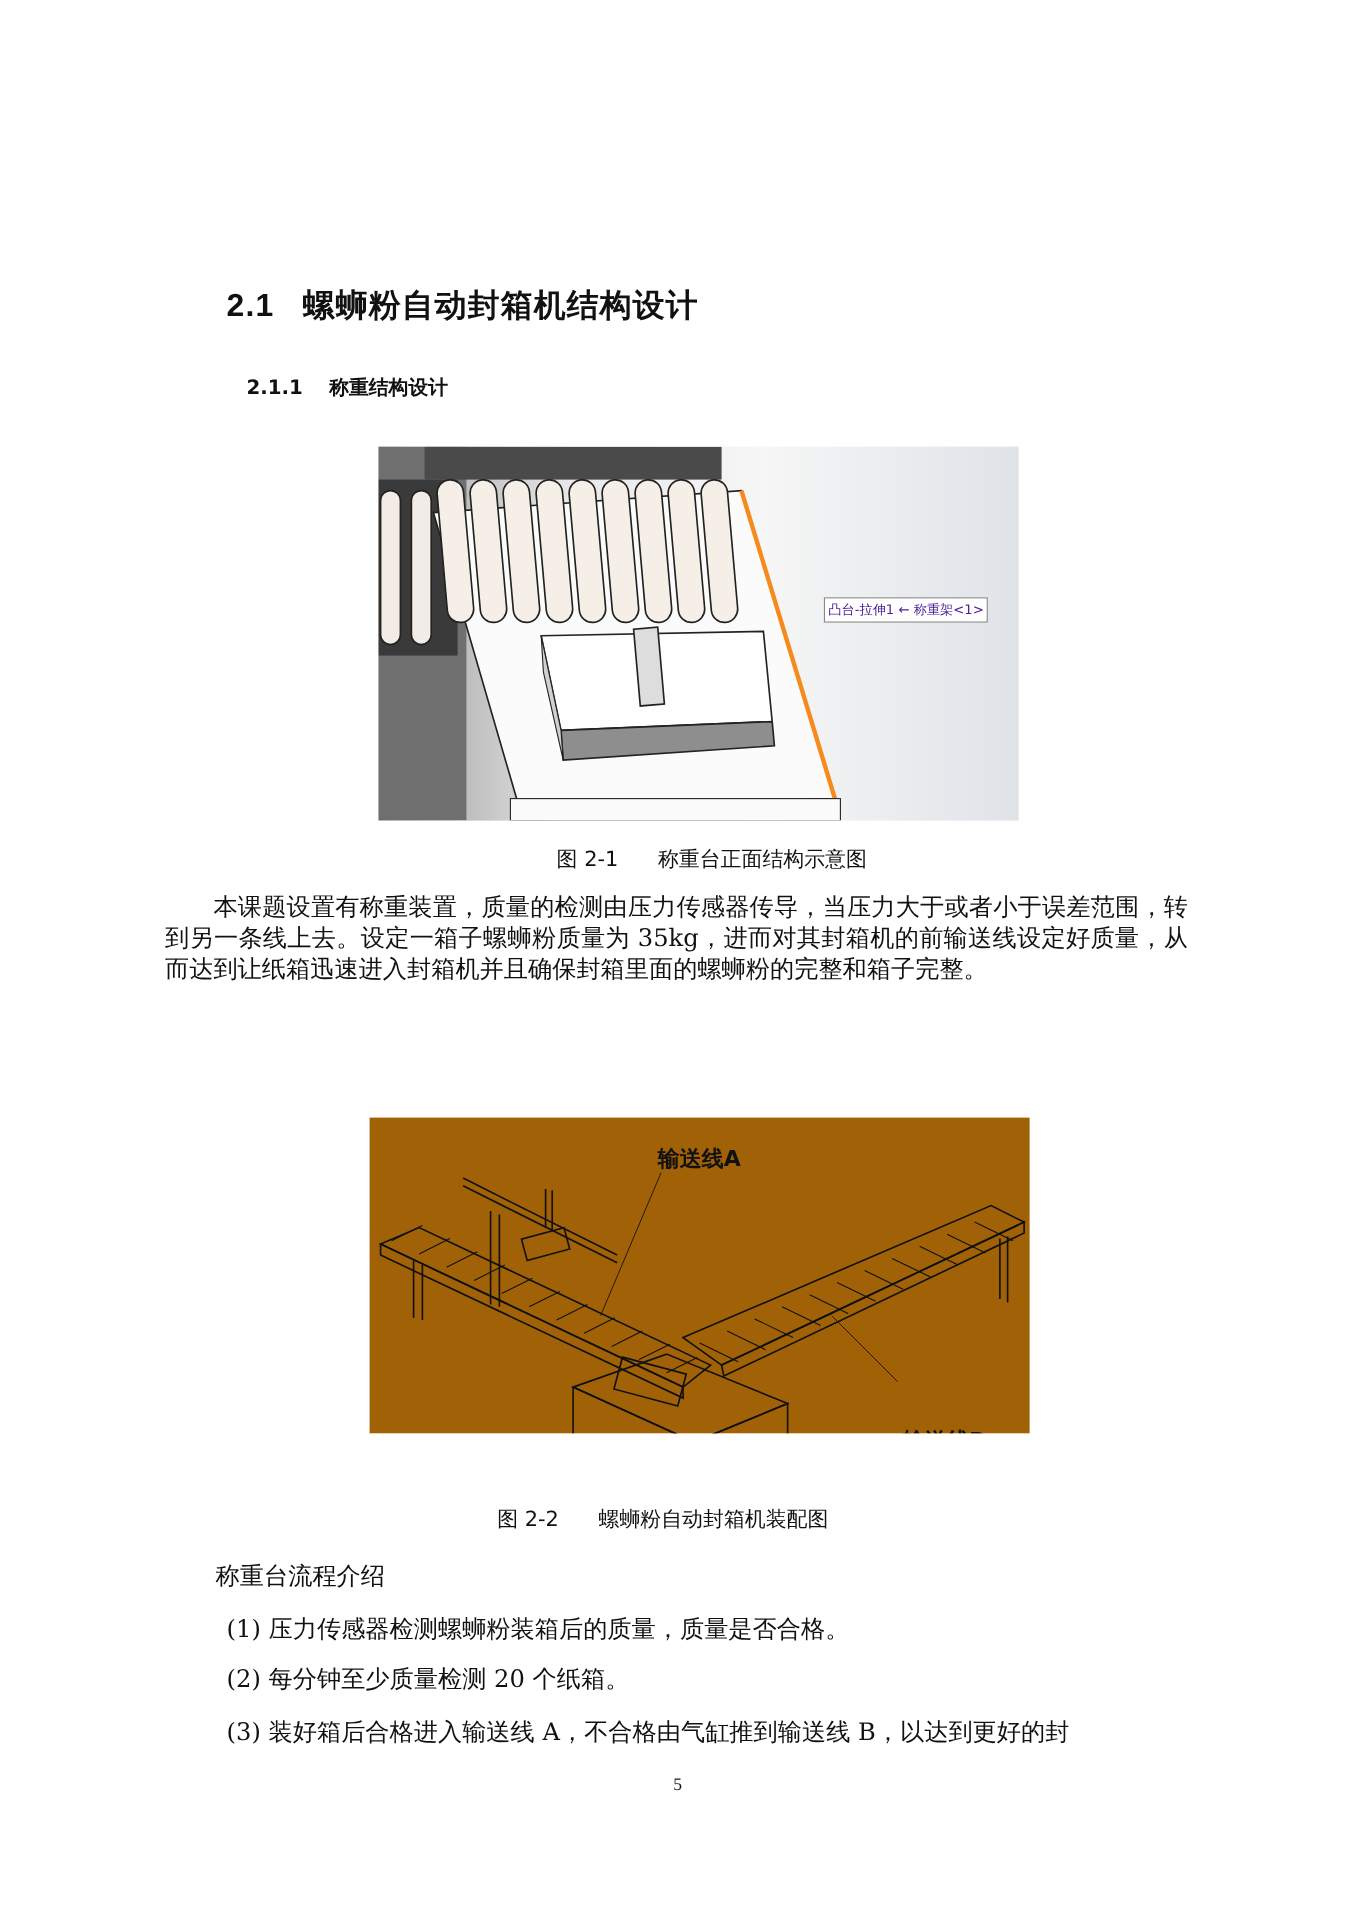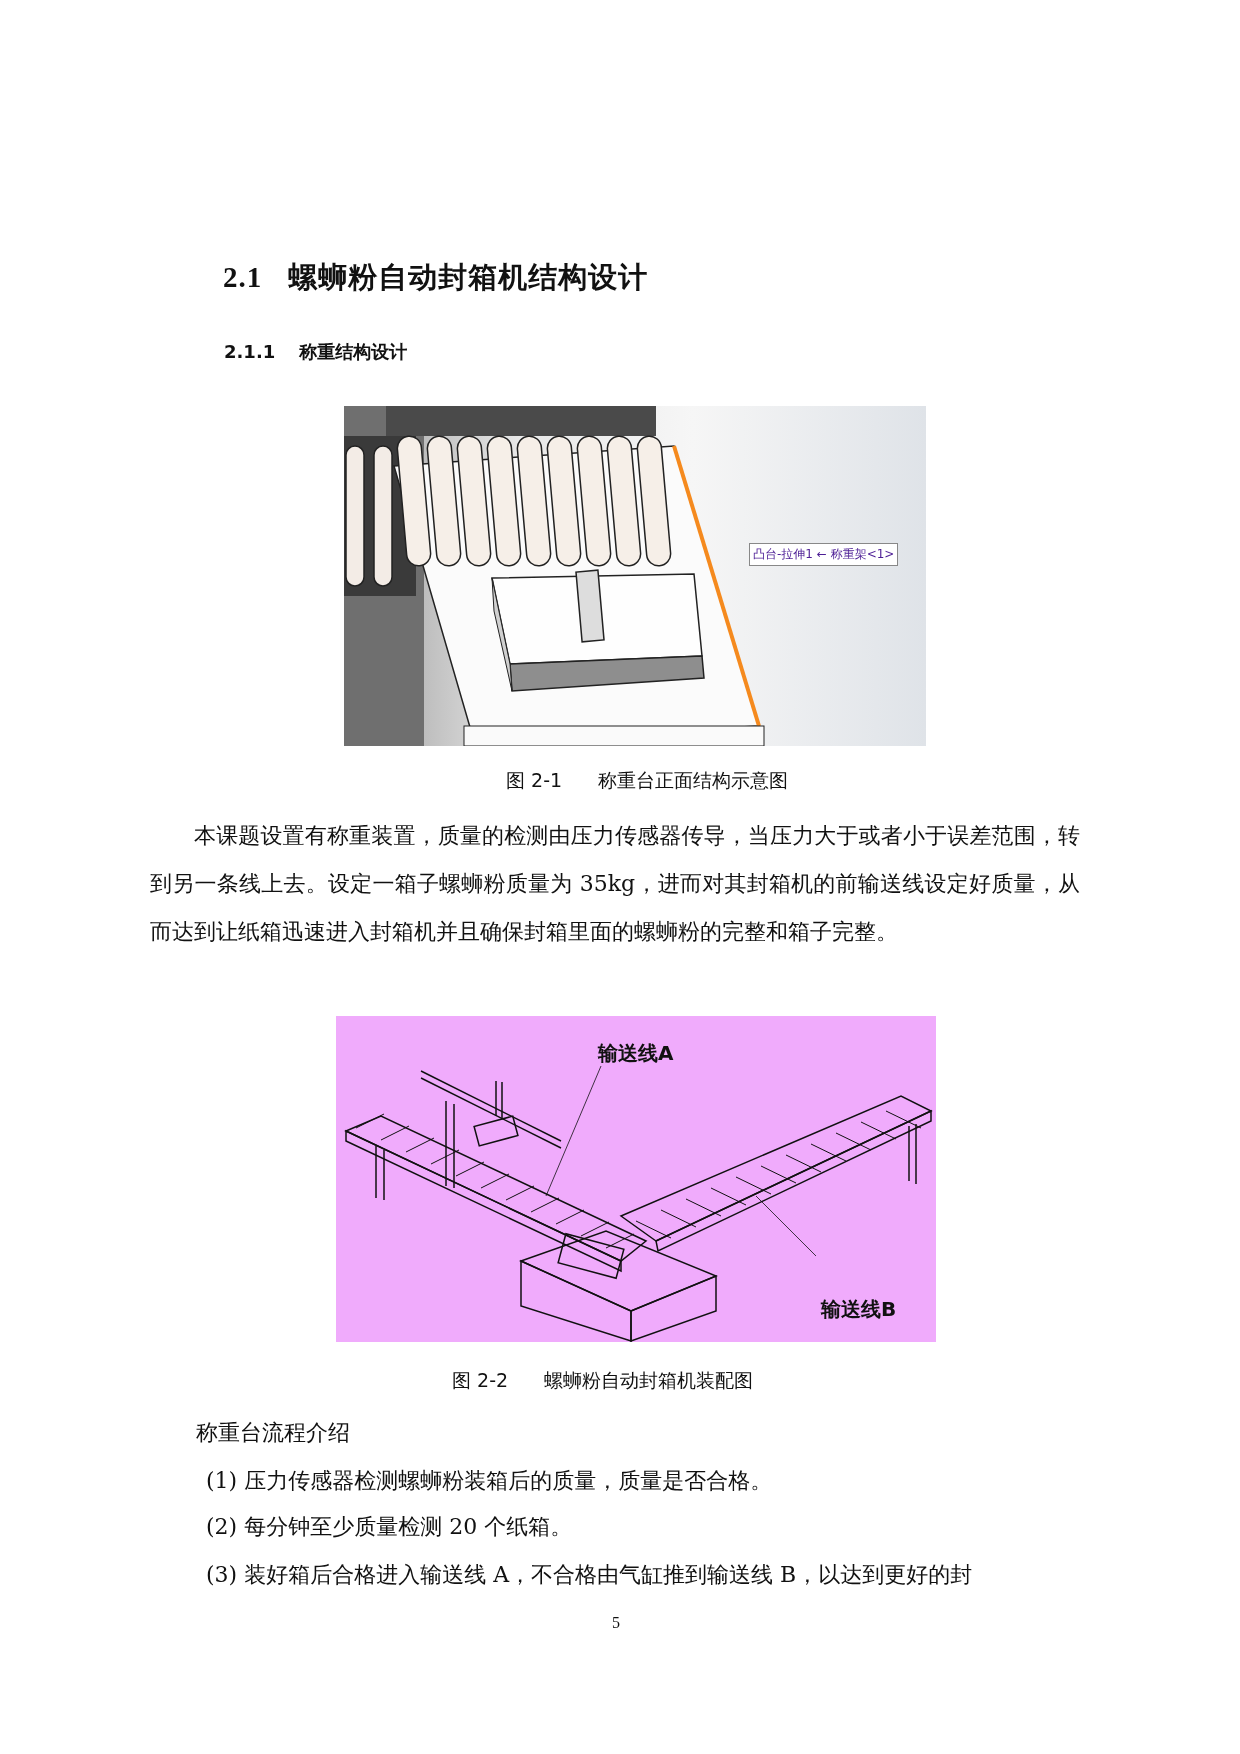--- a/index.html
+++ b/index.html
@@ -1,32 +1,32 @@
 <!DOCTYPE html>
 <html><head>
 <meta charset="utf-8">
 <style>
   html, body { margin: 0; padding: 0; background: #ffffff; }
   body { width: 1240px; height: 1754px; position: relative; overflow: hidden;
          font-family: "DejaVu Serif", "Liberation Serif", serif; color: #111; }
   .abs { position: absolute; }
   .h2 { left: 206px; top: 258px; font-size: 29px; font-weight: bold; letter-spacing: 1px;
         font-family: "DejaVu Sans", "Liberation Sans", sans-serif; white-space: nowrap; }
-  .h2 .num { font-family: Liberation Serif, serif; margin-right: 26px; margin-left: 17px; }
+  .h2 .num { font-family: Liberation Sans, sans-serif; margin-right: 26px; }
   .h3 { left: 224px; top: 340px; font-size: 18px; font-weight: bold;
         font-family: "DejaVu Sans", "Liberation Sans", sans-serif; white-space: nowrap; }
   .h3 .num { margin-right: 24px; }
   .fig1 { left: 344px; top: 406px; width: 582px; height: 340px; overflow: hidden;
           background: linear-gradient(90deg, #9a9a9a 0%, #e8e8e8 30%, #f6f6f6 60%, #dfe3e8 100%); }
-  .fig2 { left: 336px; top: 1016px; width: 600px; height: 326px; background: #f0abfc; overflow: hidden; }
+  .fig2 { left: 336px; top: 1016px; width: 600px; height: 287px; background: #a16207; overflow: hidden; }
   .caption { font-family: "DejaVu Sans", "Liberation Sans", sans-serif; font-size: 19px; white-space: nowrap; }
   .cap1 { left: 506px; top: 768px; }
   .cap2 { left: 452px; top: 1368px; }
   .cap .lbl { margin-right: 36px; }
-  .para { left: 150px; width: 930px; font-size: 22px; line-height: 48px; }
+  .para { left: 150px; width: 930px; font-size: 22px; line-height: 28px; }
   .p1 { top: 812px; text-indent: 44px; text-align: justify; }
   .line { font-size: 22px; white-space: nowrap; }
   .pagenum { left: 612px; top: 1614px; font-size: 16px; font-family: "Liberation Serif", serif; }
   .tooltip { position: absolute; left: 405px; top: 137px; background: #fff; border: 1px solid #888;
              font-family: "DejaVu Sans", sans-serif; font-size: 12px; color: #4c1d95; padding: 2px 3px; white-space: nowrap; }
   .lbl-a, .lbl-b { position: absolute; font-family: "DejaVu Sans", sans-serif; font-size: 20px; font-weight: bold; color: #111; }
 </style>
 </head>
 <body>
 

